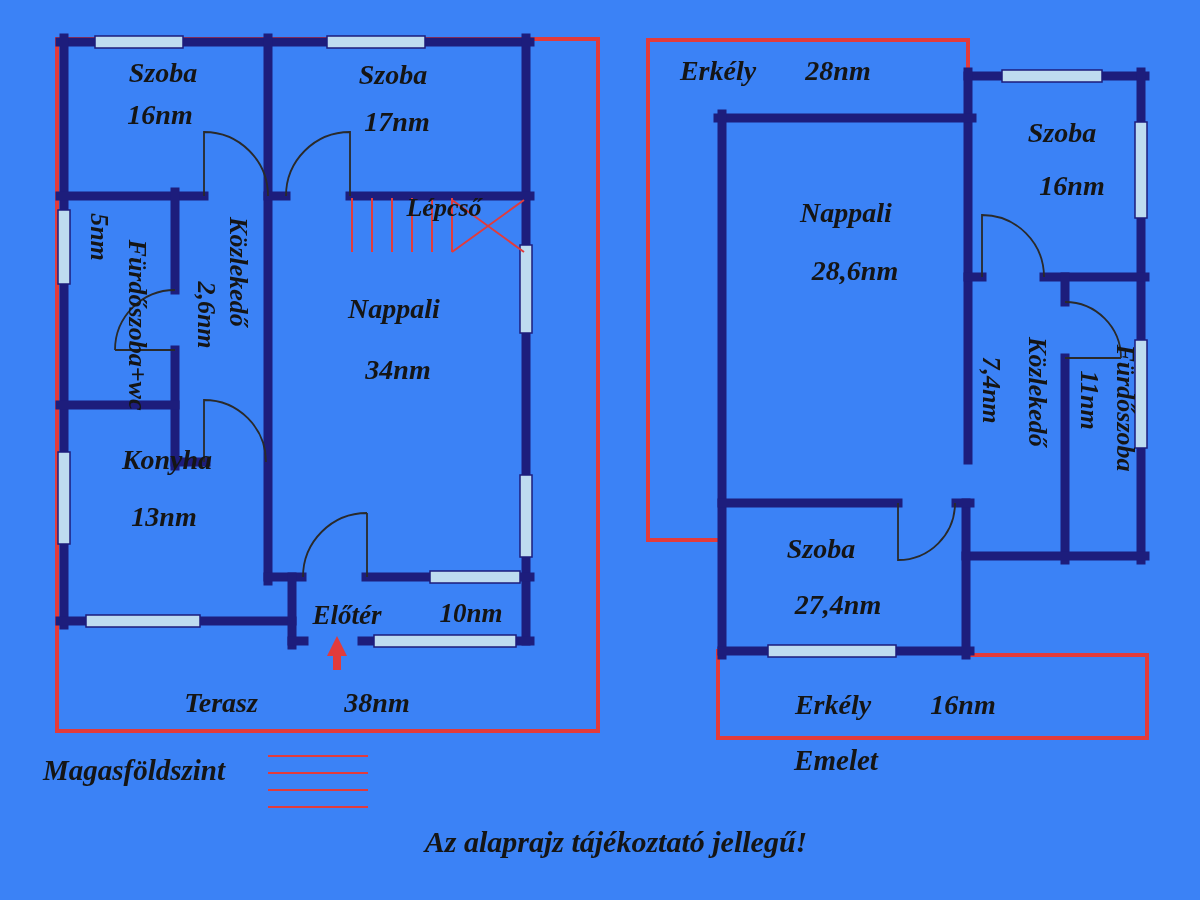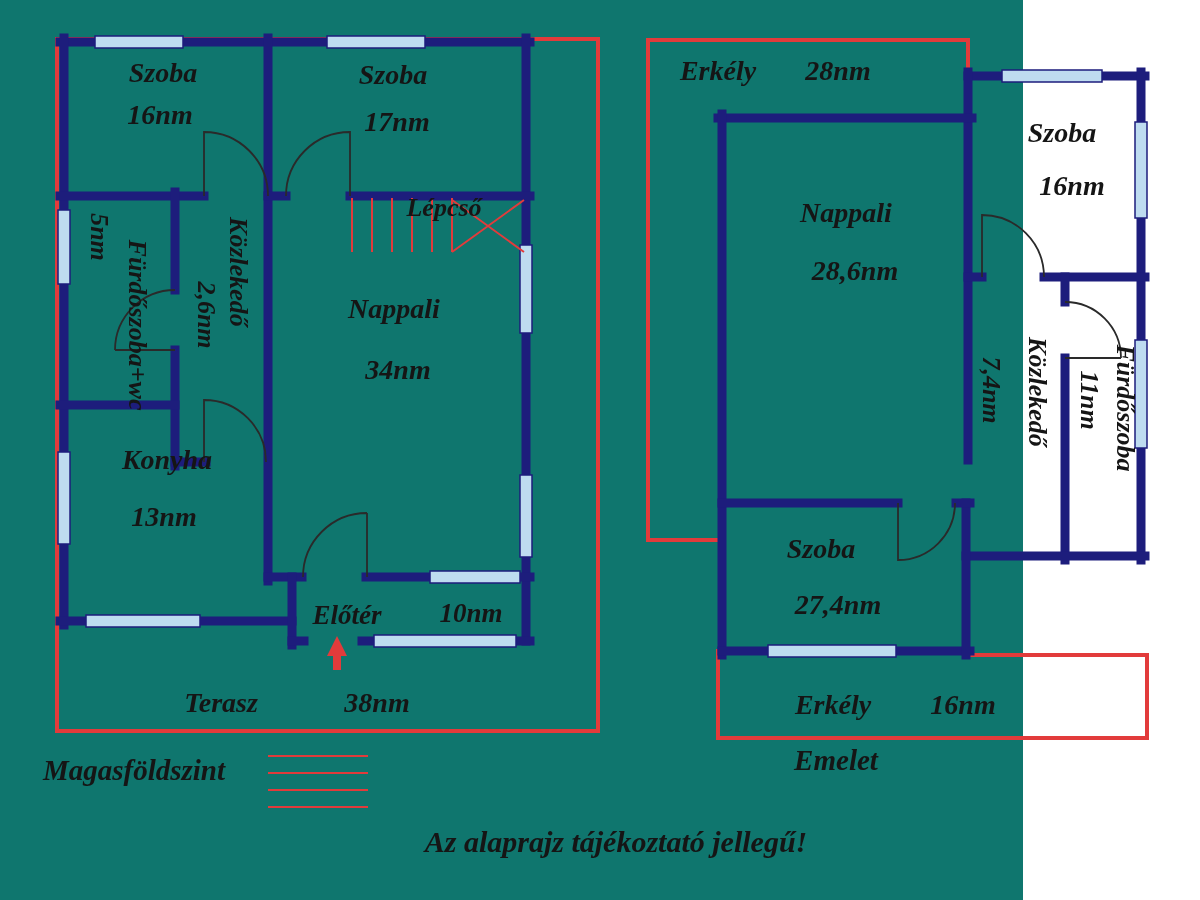--- a/index.html
+++ b/index.html
@@ -1,16 +1,16 @@
 <!DOCTYPE html>
 <html style="--wall: #1d1d7c; --red: #e23b3b; --win: #bedcf0; --text: #151515;"><head>
 <meta charset="utf-8">
 <style>
   html,body{margin:0;padding:0;background:#ffffff;}
-  .stage{width:1023px;height:900px;background:#0f766e;position:relative;font-family:"Liberation Serif",serif;}
+  .stage{width:1200px;height:900px;background:#3b82f6;position:relative;font-family:"Liberation Serif",serif;}
   svg{display:block;}
   .wall{stroke:var(--wall,#1d1d7c);stroke-width:9;fill:none;stroke-linecap:square;}
   .win{fill:var(--win,#bedcf0);stroke:var(--wall,#1d1d7c);stroke-width:1.5;}
   .red{stroke:var(--red,#e23b3b);stroke-width:4;fill:none;stroke-linecap:square;}
   .red-thin{stroke:var(--red,#e23b3b);stroke-width:2;fill:none;}
   .redfill{fill:var(--red,#e23b3b);stroke:none;}
   .door{stroke:#2a2a2a;stroke-width:1.8;fill:none;}
   .lbl{font-family:"Liberation Serif",serif;font-weight:bold;font-style:italic;fill:var(--text,#151515);}
 </style>
 </head>

